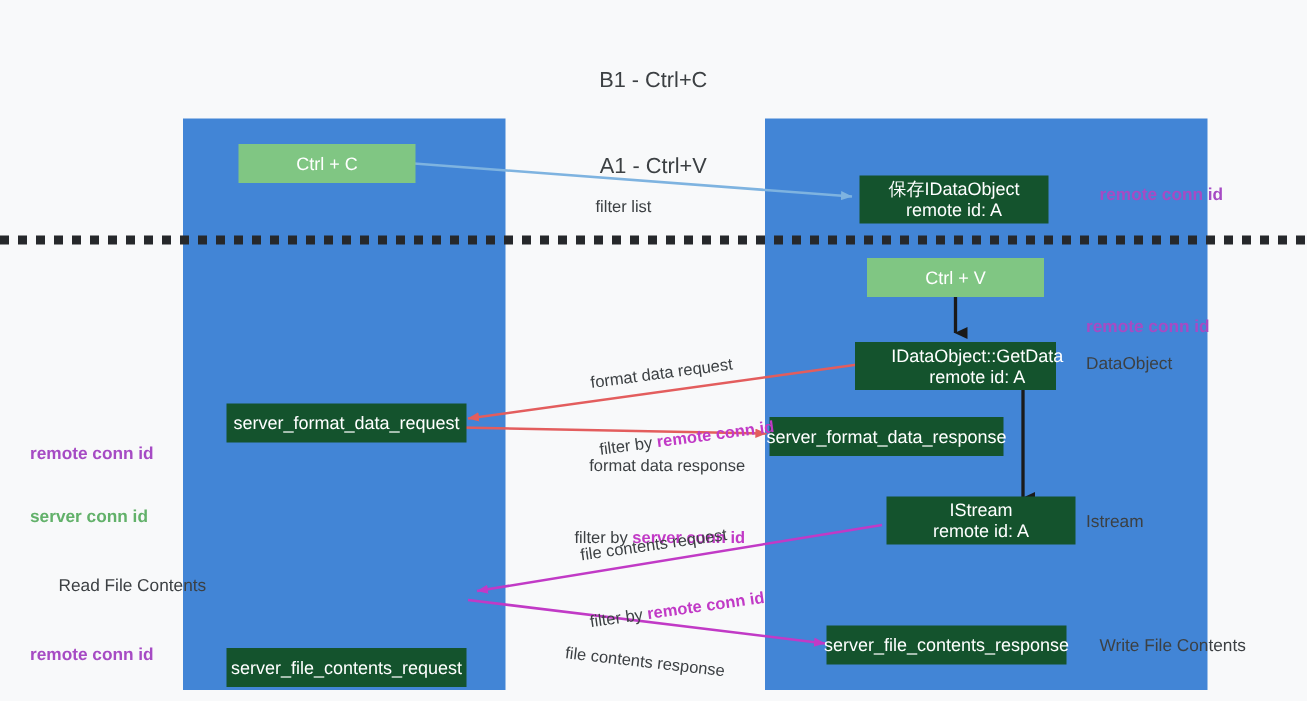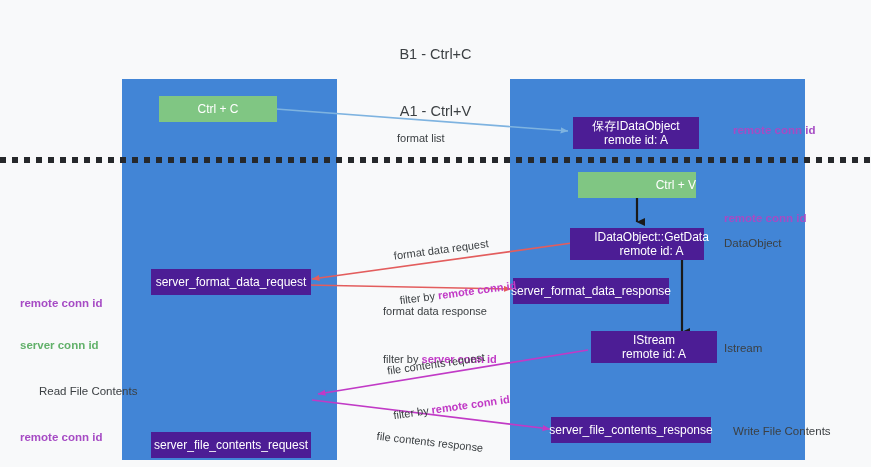--- a/index.html
+++ b/index.html
@@ -59,21 +59,21 @@
     text-align: center;
     color: #ffffff;
     font-size: 12px;
     line-height: 14px;
     white-space: pre;
   }
   .box.green { background: #80c683; }
   .box.orange { background: #fbb košt; }
   .box.orange { background: #fbb040; }
   .box.orange { background: #fbb04a; }
-  .box.orange { background: #4c1d95; }
+  .box.orange { background: #14532d; }
 
   
   .note {
     font-size: 11.5px;
     line-height: 14px;
     white-space: pre;
     color: #3c4043;
   }
   .note .purple { color: #a64bc4; font-weight: bold; }
   .note .green  { color: #62b16a; font-weight: bold; }
@@ -165,21 +165,21 @@
 
   <div class="abs box green" style="left:159px; top:96px; width:118px; height:26px;">
     <span>Ctrl + C</span>
   </div>
 
   <div class="abs box orange" style="left:573px; top:117px; width:126px; height:32px;">
     <span>保存IDataObject</span>
     <span>remote id: A</span>
   </div>
 
-  <div class="abs box green" style="left:578px; top:172px; width:118px; height:26px;align-items:flex-end;">
+  <div class="abs box green" style="left:578px; top:172px; width:118px; height:26px;">
     <span>Ctrl + V</span>
   </div>
 
   <div class="abs box orange" style="left:570px; top:228px; width:134px; height:32px;padding-left:29px;">
     <span>IDataObject::GetData</span>
     <span>remote id: A</span>
   </div>
 
   <div class="abs box orange" style="left:151px; top:269px; width:160px; height:26px;">
     <span>server_format_data_request</span>
@@ -196,29 +196,29 @@
 
   <div class="abs box orange" style="left:151px; top:384px; width:160px; height:26px;margin-top:48px;">
     <span>server_file_contents_request</span>
   </div>
 
   <div class="abs box orange" style="left:551px; top:417px; width:160px; height:26px;">
     <span>server_file_contents_response</span>
   </div>
 
   <div class="abs edge-label" style="left:397px; top:101px;">
-    <div>format list</div>
+    <div>filter list</div>
   </div>
 
   <div class="abs edge-label" style="left:389px; top:219px; transform:rotate(-7.5deg); transform-origin:left top;">
     <div>format data request</div>
     <div><span>filter by </span><span class="hi">remote conn id</span></div>
   </div>
 
-  <div class="abs edge-label" style="left:383px; top:274px;">
+  <div class="abs edge-label" style="left:383px; top:274px;text-align:right;">
     <div>format data response</div>
     <div style="margin-top:3px;"><span>filter by </span><span class="hi">server conn id</span></div>
   </div>
 
   <div class="abs edge-label" style="left:382px; top:334px; transform:rotate(-8deg); transform-origin:left top;">
     <div>file contents request</div>
     <div><span>filter by </span><span class="hi">remote conn id</span></div>
   </div>
 
   <div class="abs edge-label" style="left:381px; top:399px; transform:rotate(6.5deg); transform-origin:left top;">

